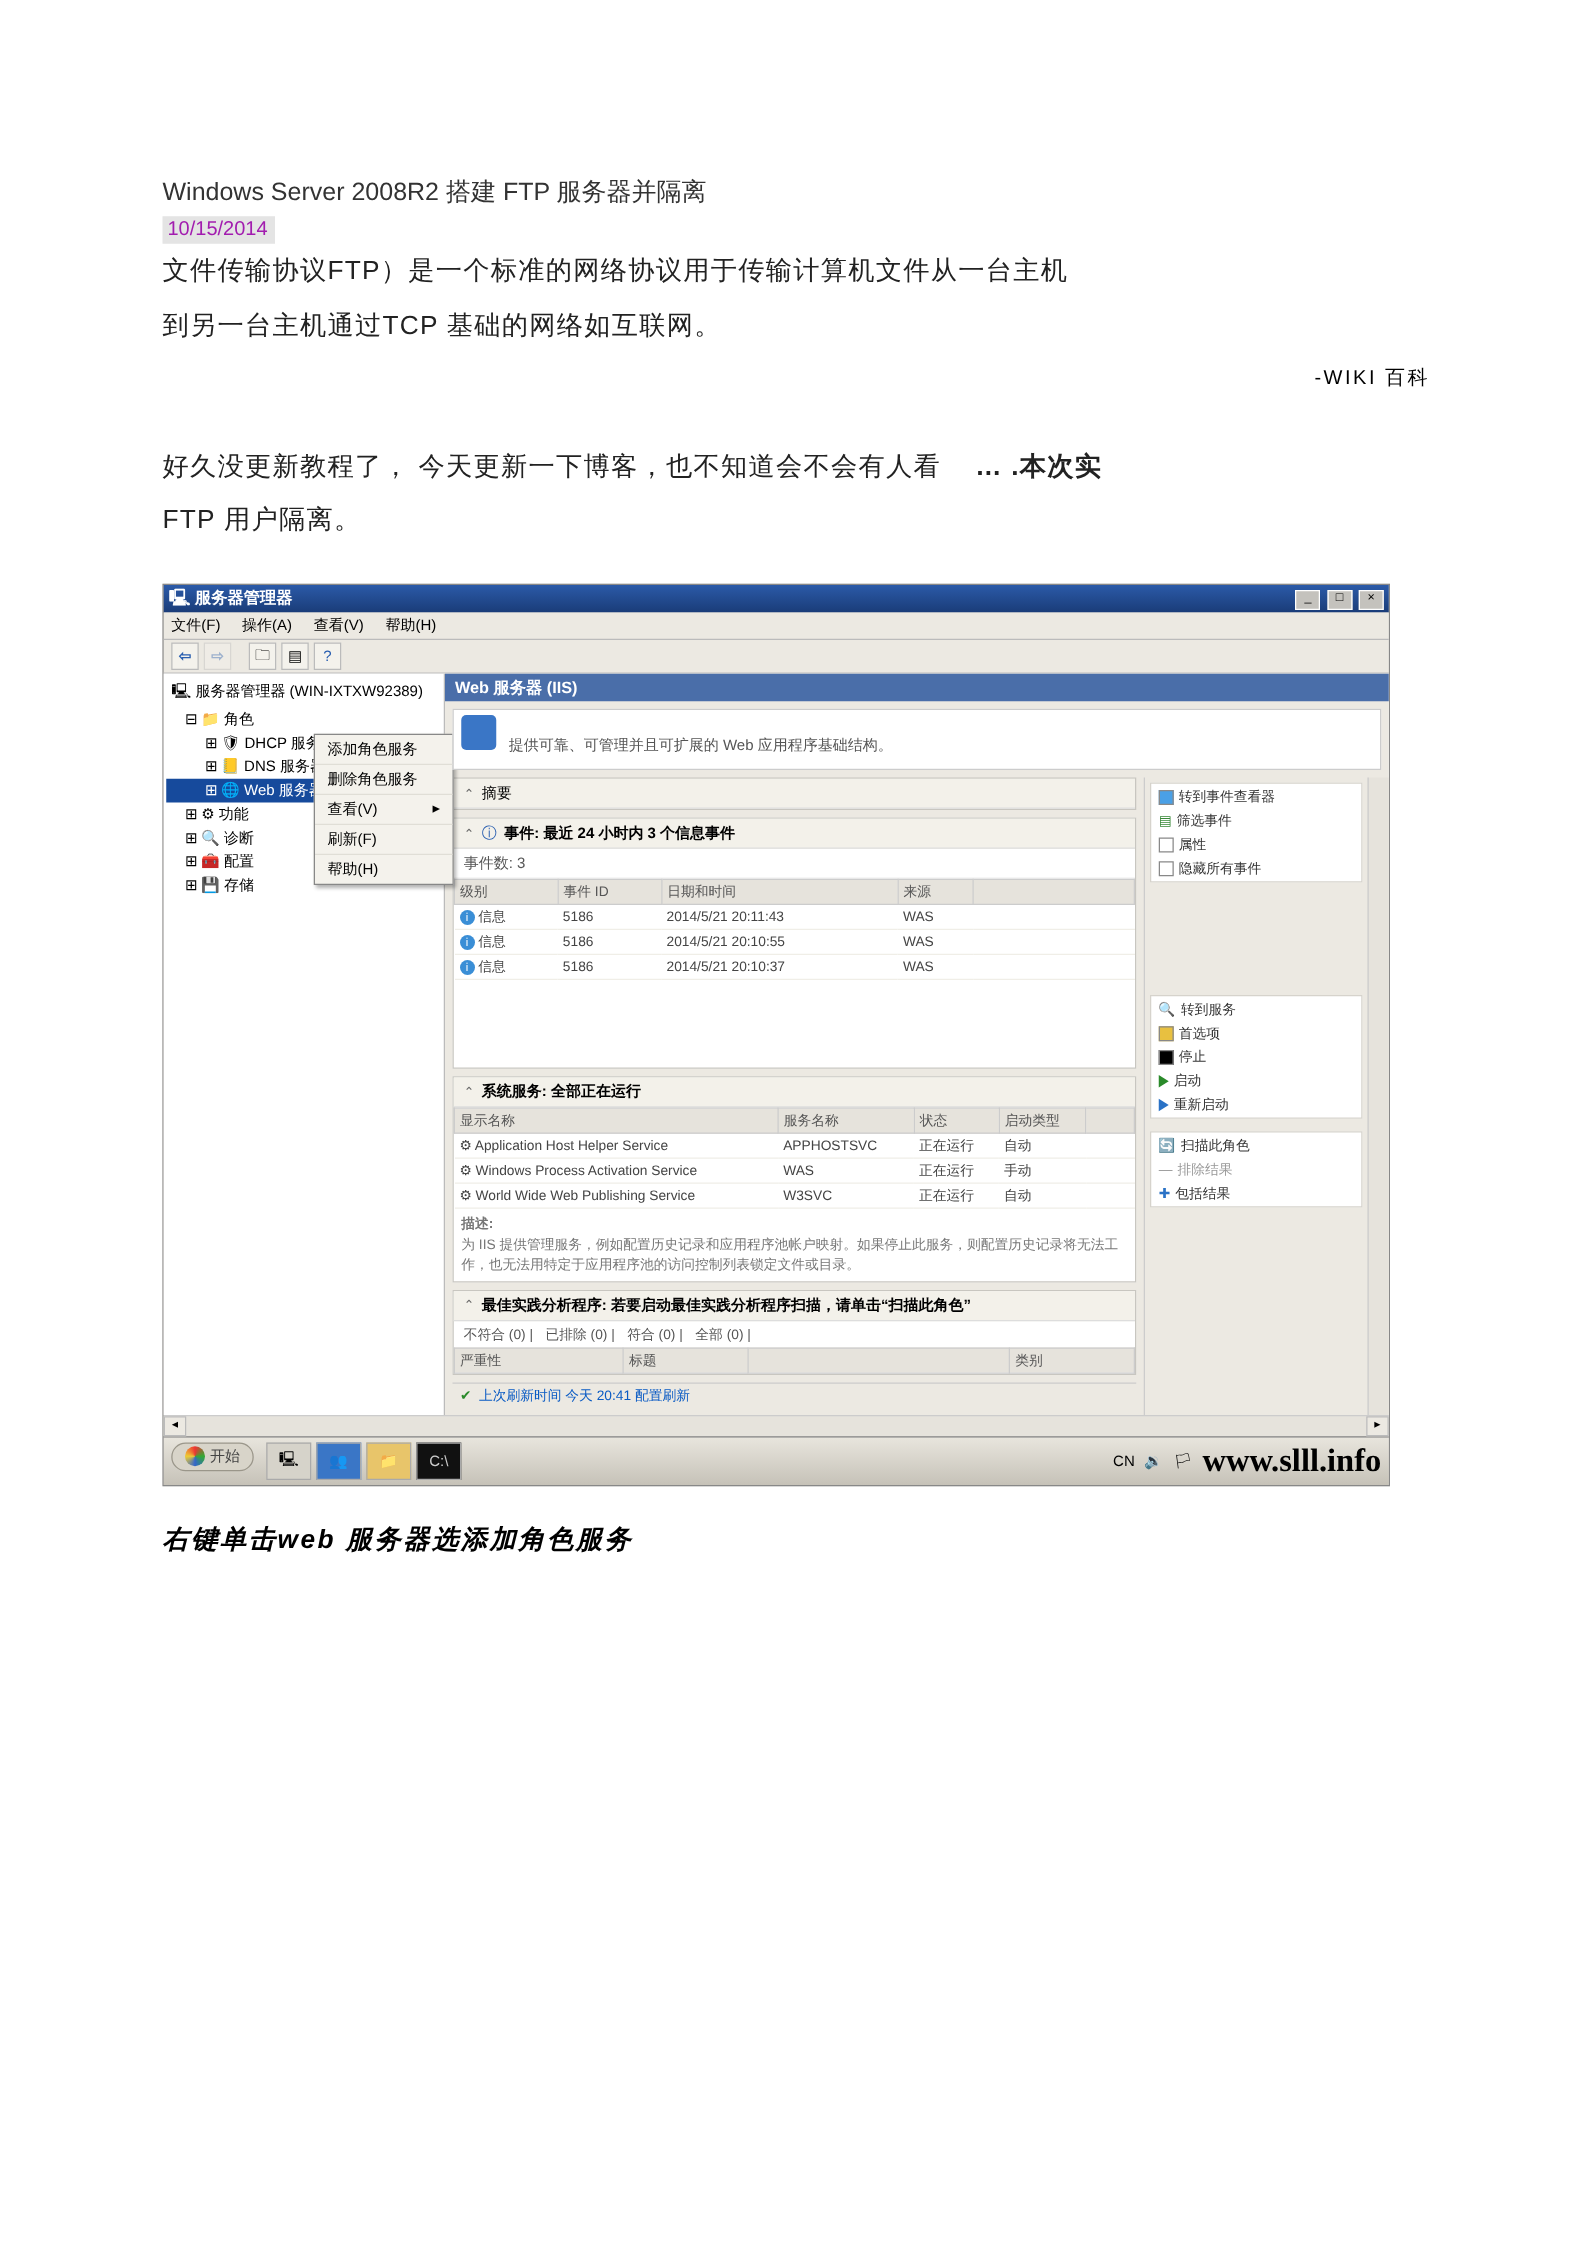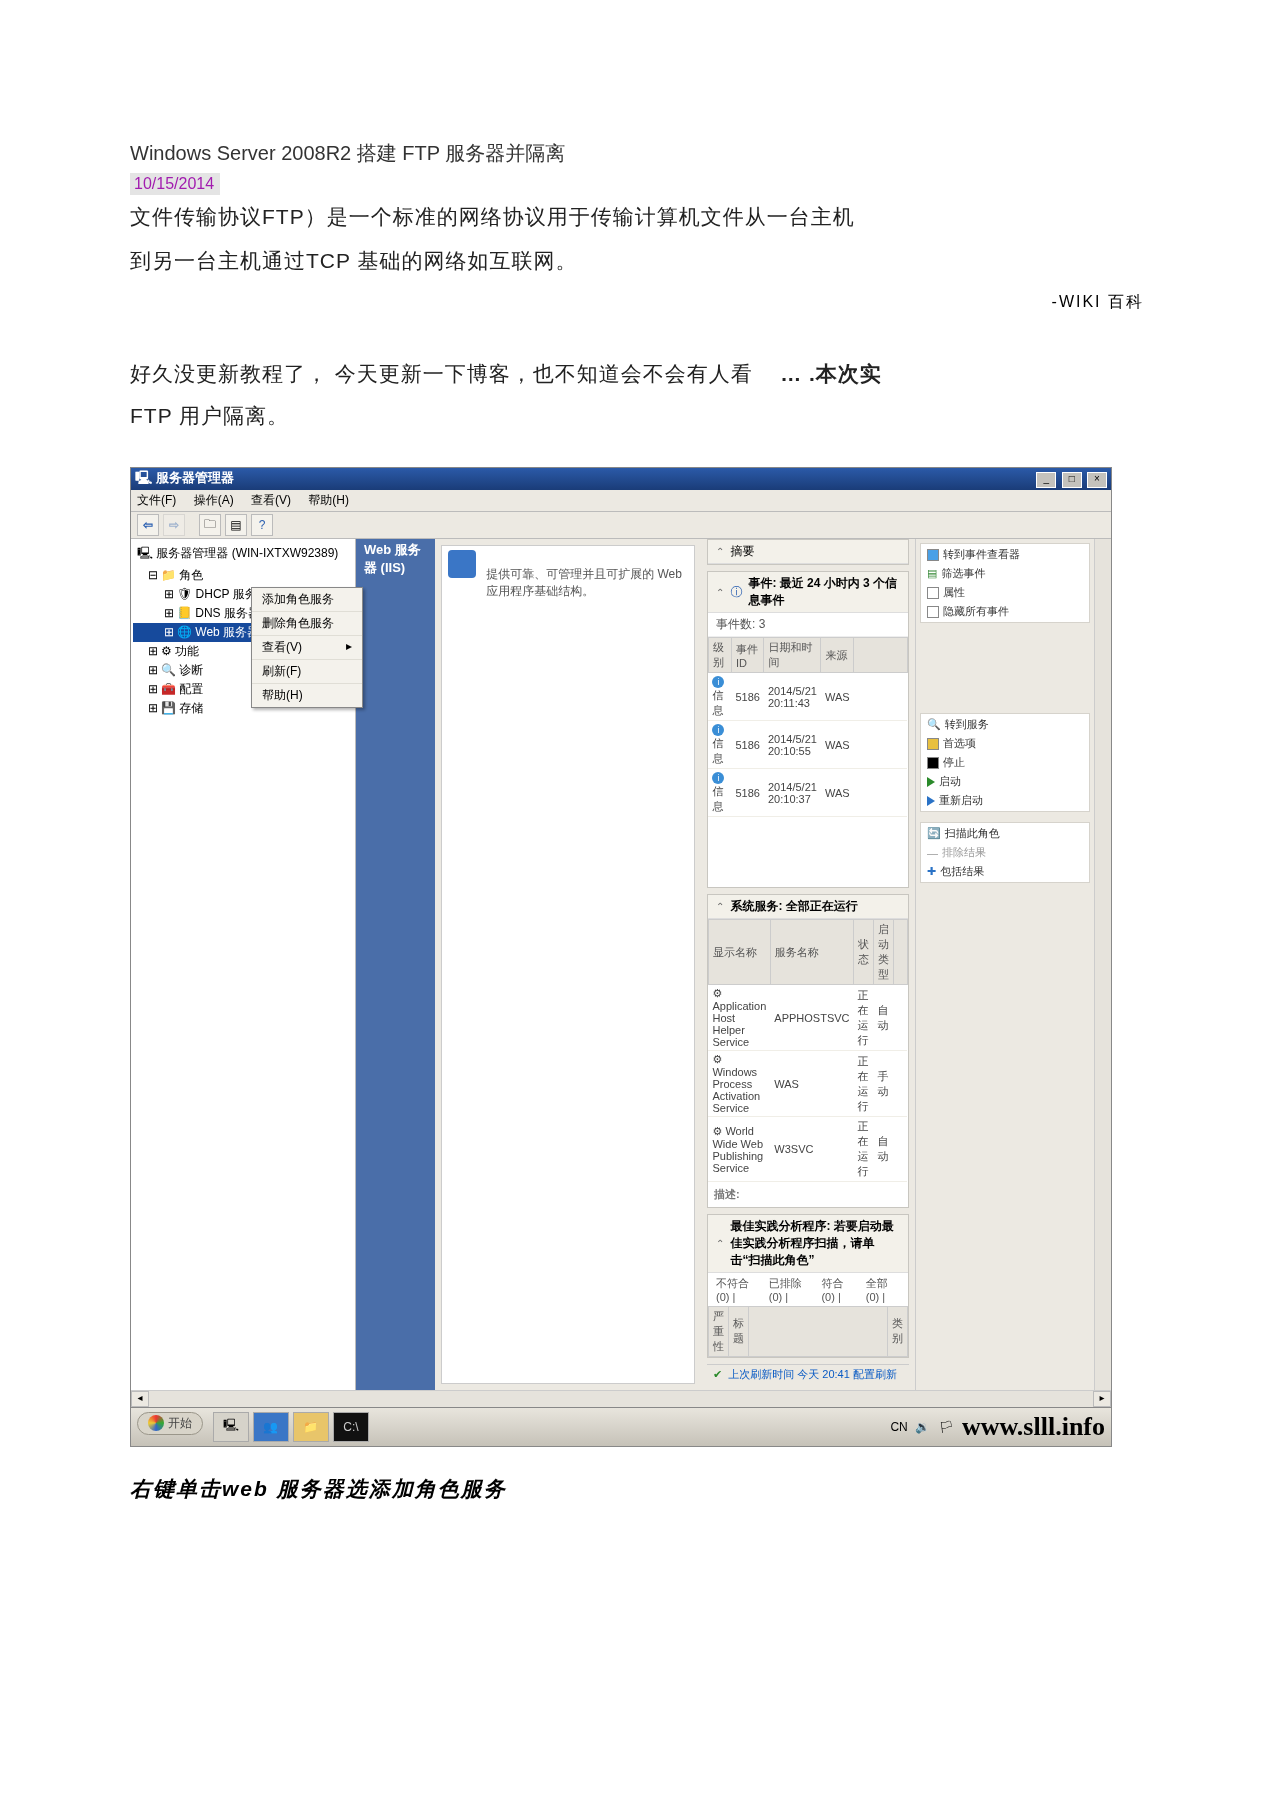--- a/index.html
+++ b/index.html
@@ -104,21 +104,21 @@
     box-shadow:2px 2px 3px rgba(0,0,0,.3);
     font-size:12px;
     width:110px;
   }
   .ctxmenu div{ padding:3px 10px; border-bottom:1px solid #e0ded6;}
   .ctxmenu div:last-child{border-bottom:none;}
   .main {
     flex:1;
     background:#ece9e2;
     display:flex;
-    flex-direction:row;
+    flex-direction:column;
   }
   .mainhead {
     background:#4a6ea9;
     color:#fff;
     padding:2px 8px;
     font-weight:bold;
     font-size:13px;
   }
   .infostrip{
     background:#fff;
@@ -327,20 +327,21 @@
                       <td>⚙ <span>World Wide Web Publishing Service</span></td>
                       <td>W3SVC</td>
                       <td>正在运行</td>
                       <td>自动</td>
                       <td></td>
                     </tr>
               </tbody>
                 </table>
               <div class="svcnote">
                 <b>描述:</b><br>
+                <span>为 IIS 提供管理服务，例如配置历史记录和应用程序池帐户映射。如果停止此服务，则配置历史记录将无法工作，也无法用特定于应用程序池的访问控制列表锁定文件或目录。</span>
               </div>
             </div>
 
             <div class="panel">
               <div class="phead">
                   <span class="updn">⌃</span>
                   <b>最佳实践分析程序: 若要启动最佳实践分析程序扫描，请单击“扫描此角色”</b>
                 </div>
               <div class="bpa-row">
                 <span>不符合 (0) |</span>

